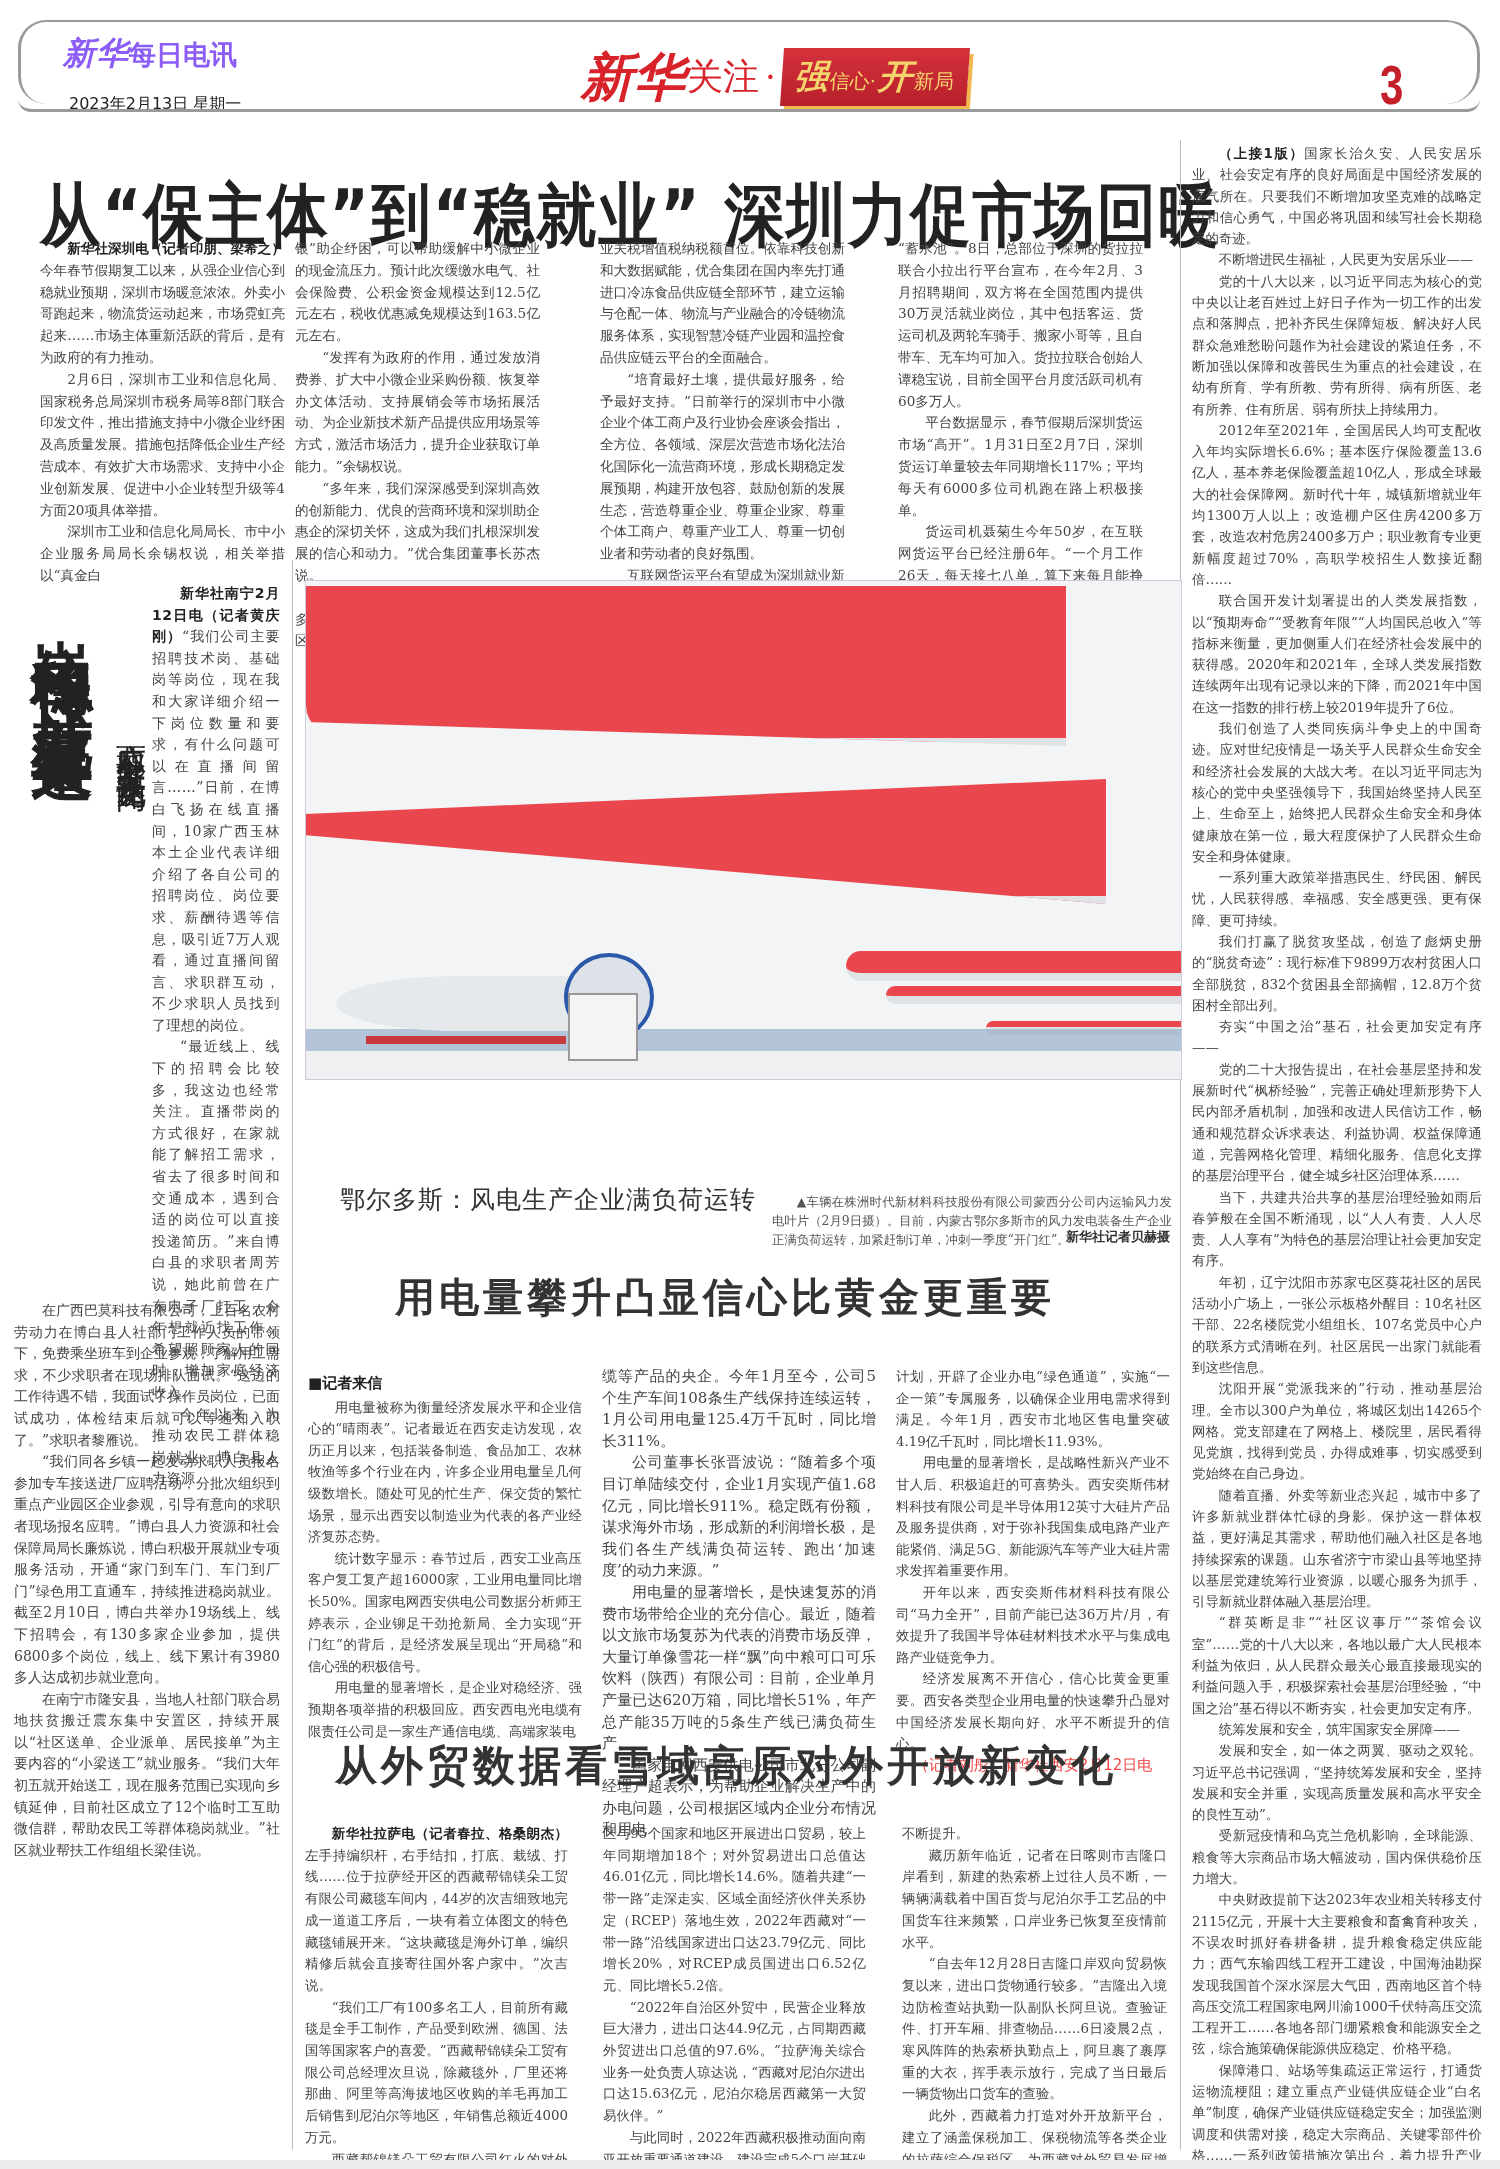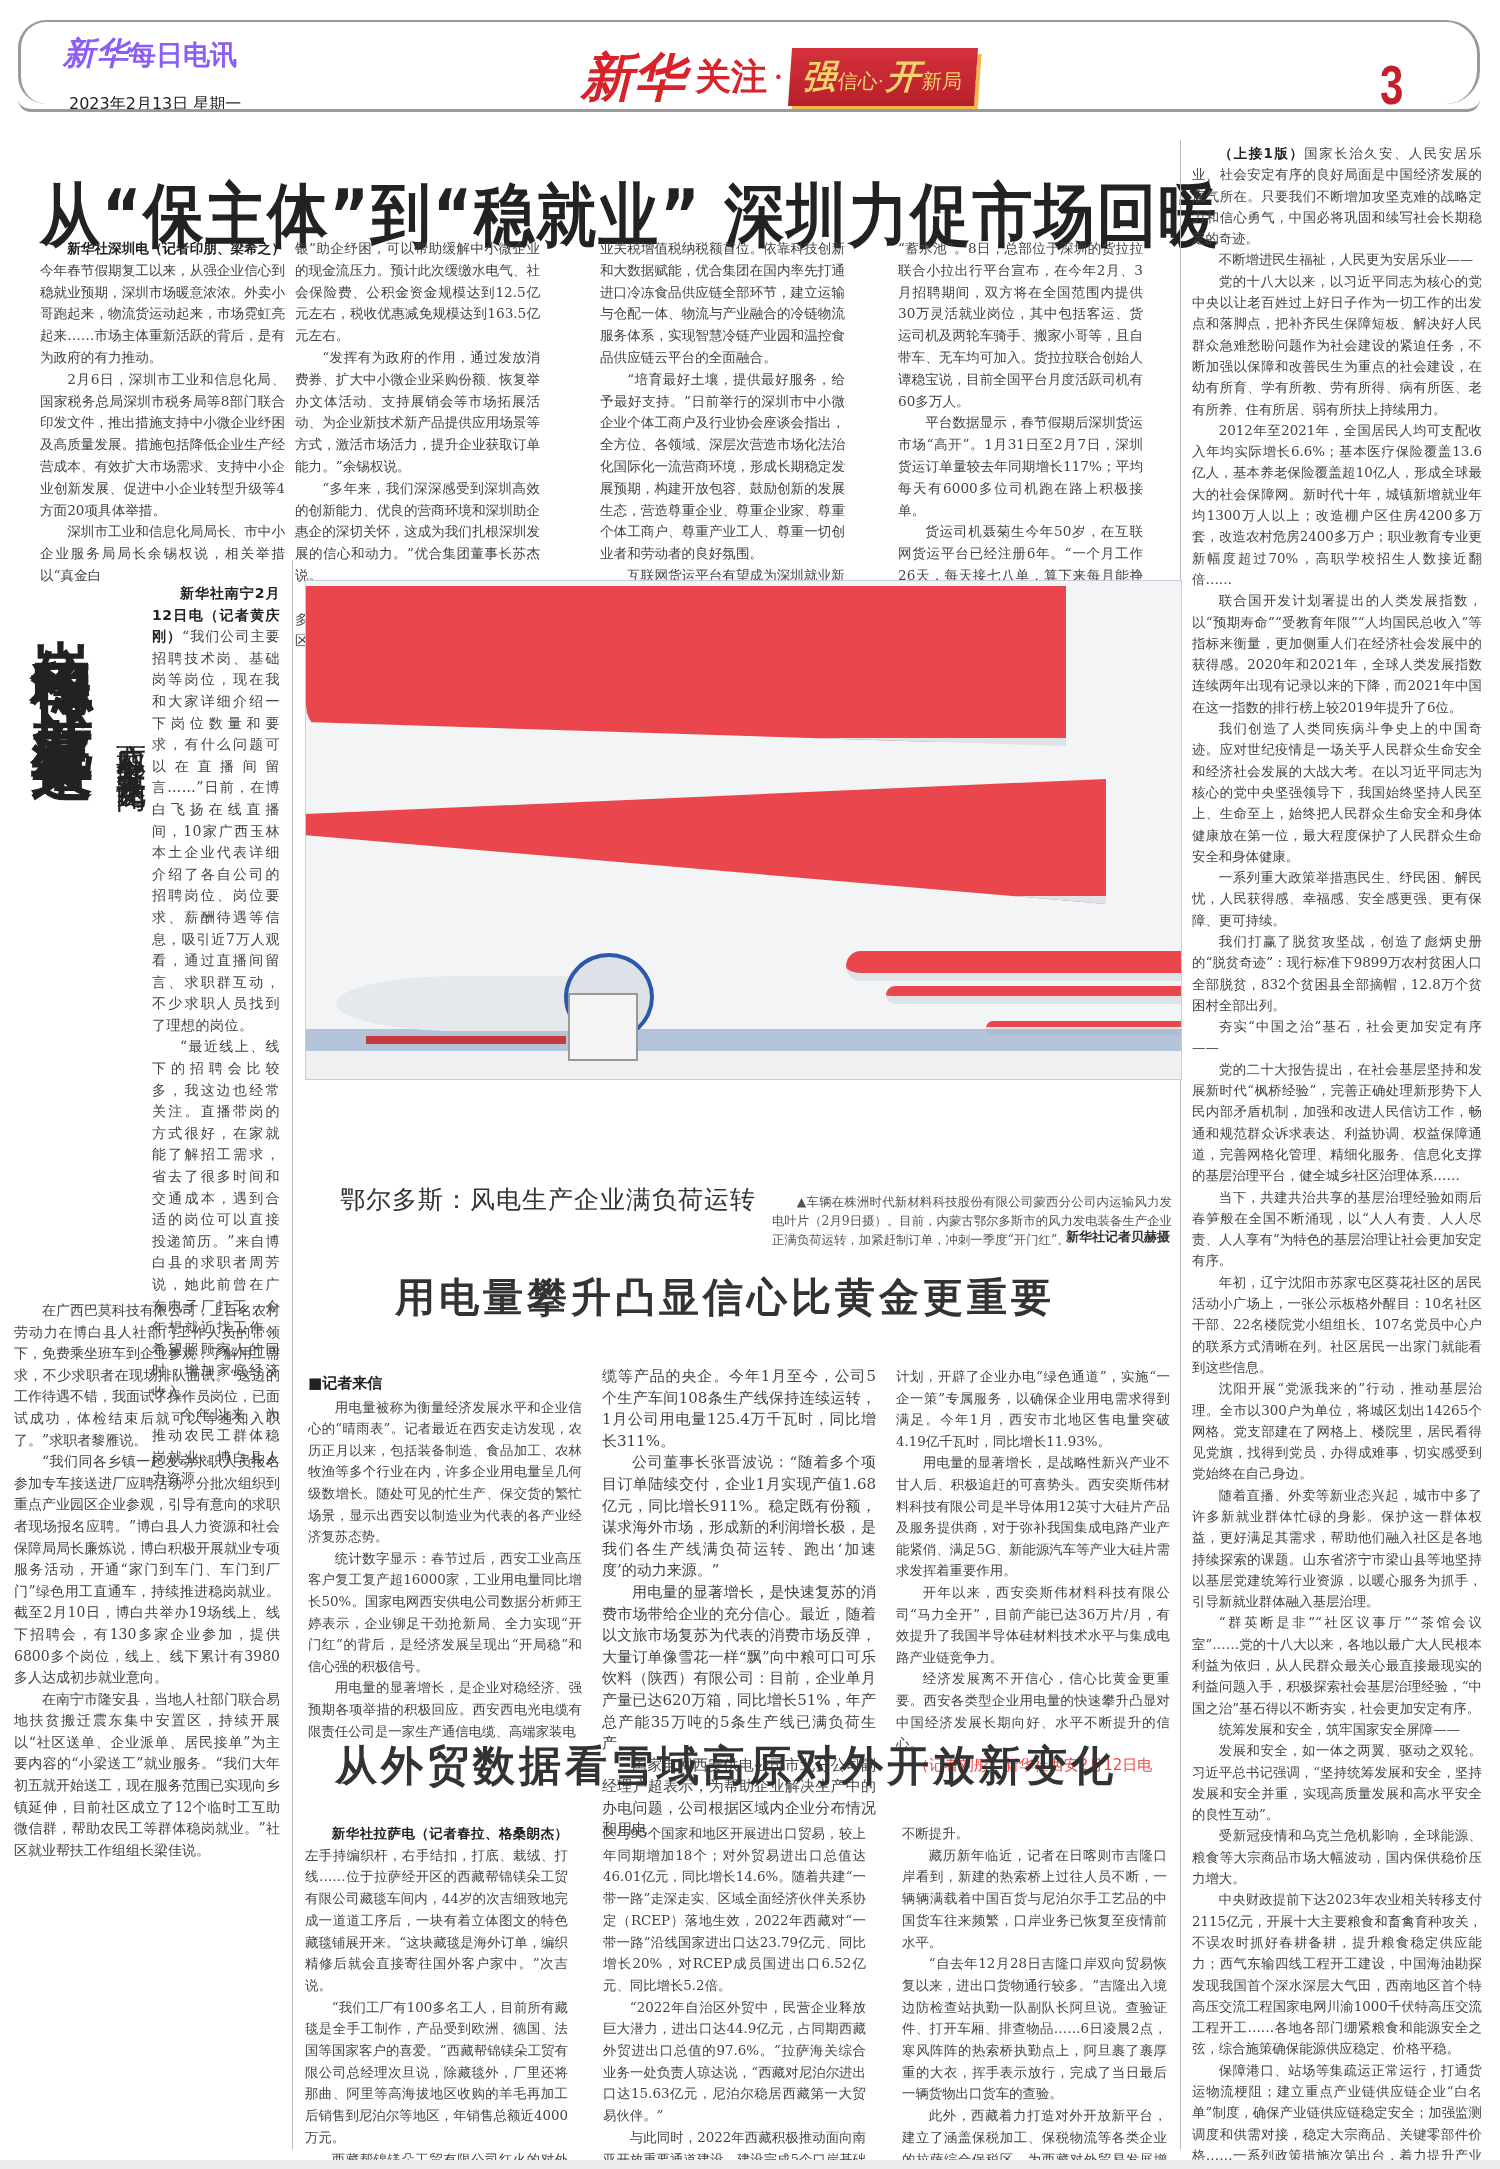--- a/index.html
+++ b/index.html
@@ -6,21 +6,21 @@
 html,body{width:1500px;height:2169px;background:#fff;overflow:hidden}
 body{font-family:"DejaVu Serif","Liberation Serif",serif;color:#3a3a3a;position:relative}
 .masthead{position:absolute;left:18px;top:20px;width:1462px;height:84px;border:3px solid #9a9a9a;border-top-width:2px;border-radius:28px 34px 34px 28px;border-bottom:none}
 .masthead::after{content:"";position:absolute;left:-3px;right:-3px;bottom:-8px;height:10px;border-bottom:3px solid #9a9a9a;border-radius:0 0 26px 26px}
 .logo-left{position:absolute;left:42px;top:10px;color:#8b5cf6;font-family:Liberation Mono, monospace;font-weight:bold}
 .logo-left .brand{font-size:32px;font-style:italic;letter-spacing:1px}
 .logo-left .sub{font-size:27px;font-weight:bold}
 .dateline{position:absolute;left:48px;top:72px;font-family:"DejaVu Sans","Liberation Sans",sans-serif;font-size:16px;color:#222}
 .logo-center{position:absolute;left:560px;top:26px;display:flex;align-items:center;color:#d8232a}
 .logo-center .brand{font-size:52px;font-style:italic;font-weight:bold;line-height:1}
-.logo-center .focus{font-size:36px;margin-left:10px;font-weight:bold}
+.logo-center .focus{font-size:36px;margin-left:2px;font-weight:normal}
 .logo-center .dot{font-size:34px;margin:0 6px}
 .slogan{background:linear-gradient(#d5313b,#b7202b);color:#f4d46c;padding:6px 14px 6px 12px;font-size:20px;transform:skewX(-4deg);box-shadow:4px 6px 0 #f3b850;display:flex;align-items:baseline;gap:2px}
 .slogan .big{font-size:34px;font-weight:bold;font-style:italic}
 .pageno{position:absolute;right:70px;top:30px;font-family:"Liberation Sans",sans-serif;font-size:56px;color:#c3202a;font-weight:bold;transform:scaleX(.75)}
 
 .h1{position:absolute;left:40px;top:170px;font-size:60px;font-weight:bold;color:#222;font-family:"DejaVu Sans","Liberation Sans",sans-serif;letter-spacing:2px;transform:scaleY(1.15);transform-origin:left top}
 .col{position:absolute;font-size:13.6px;line-height:21.8px;text-align:justify;color:#444}
 .col p{text-indent:2em}
 .col p.noind{text-indent:0}
 .col b.lead{font-family:"DejaVu Sans","Liberation Sans",sans-serif;font-weight:bold;color:#222}

